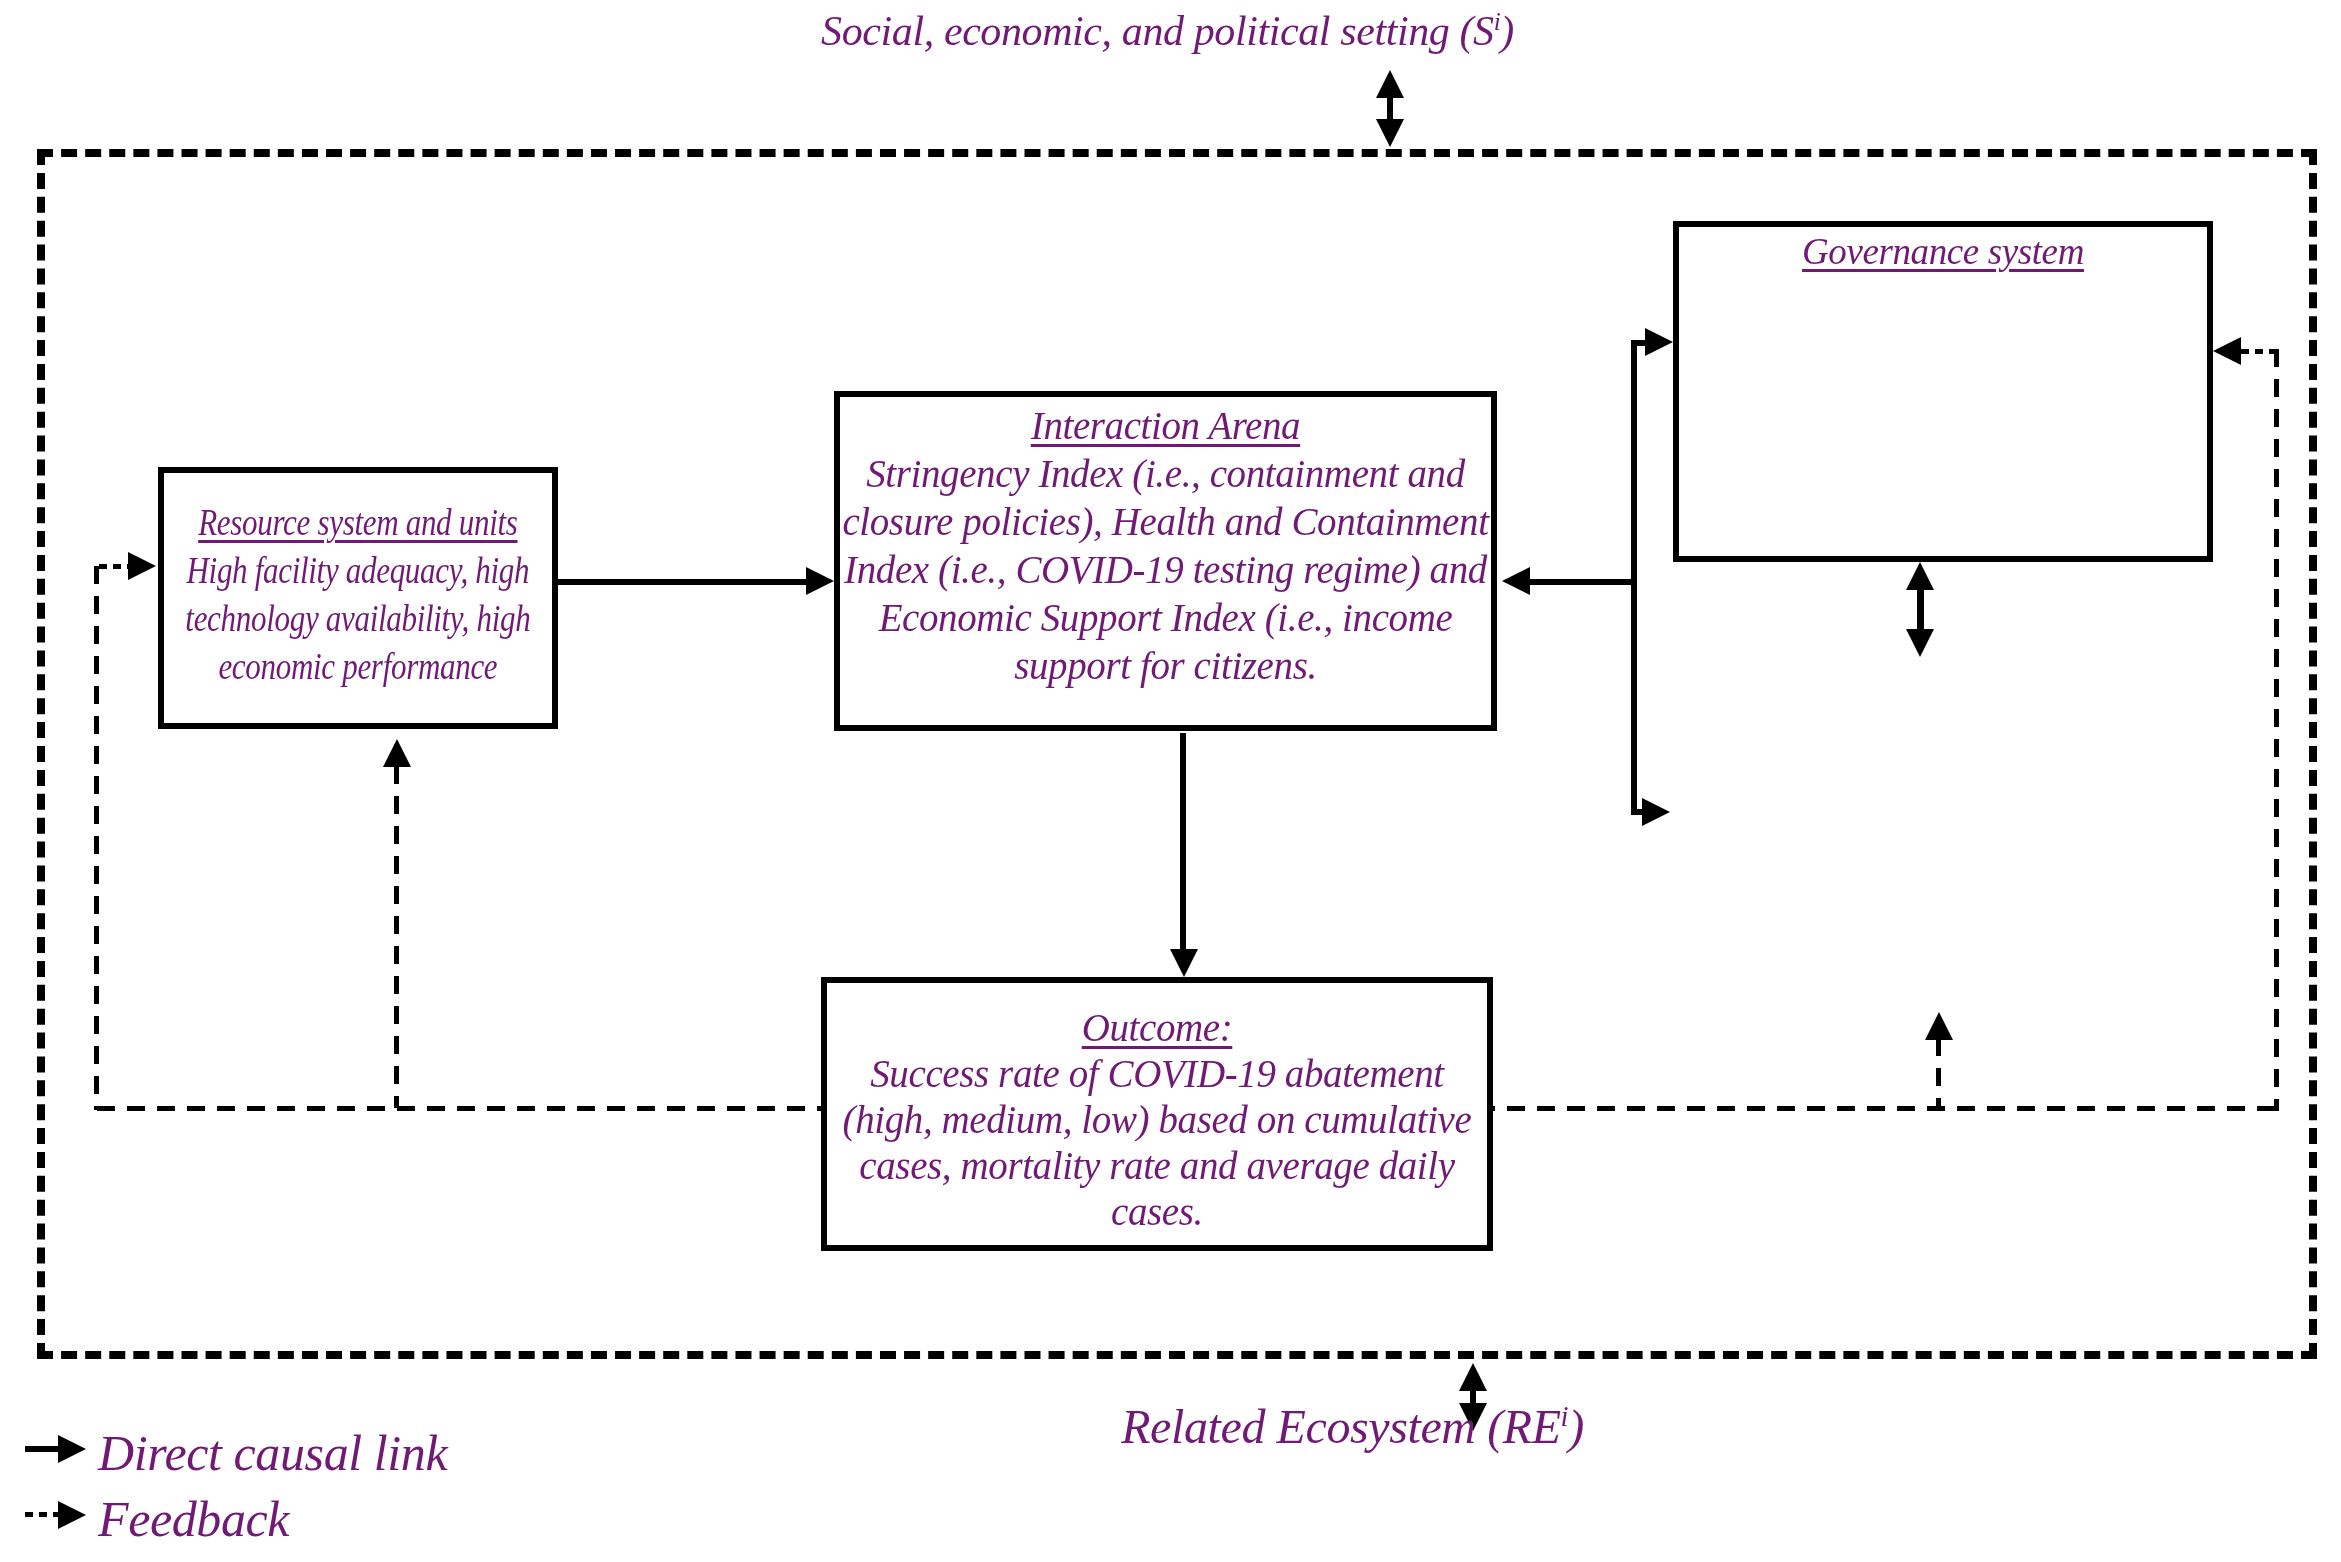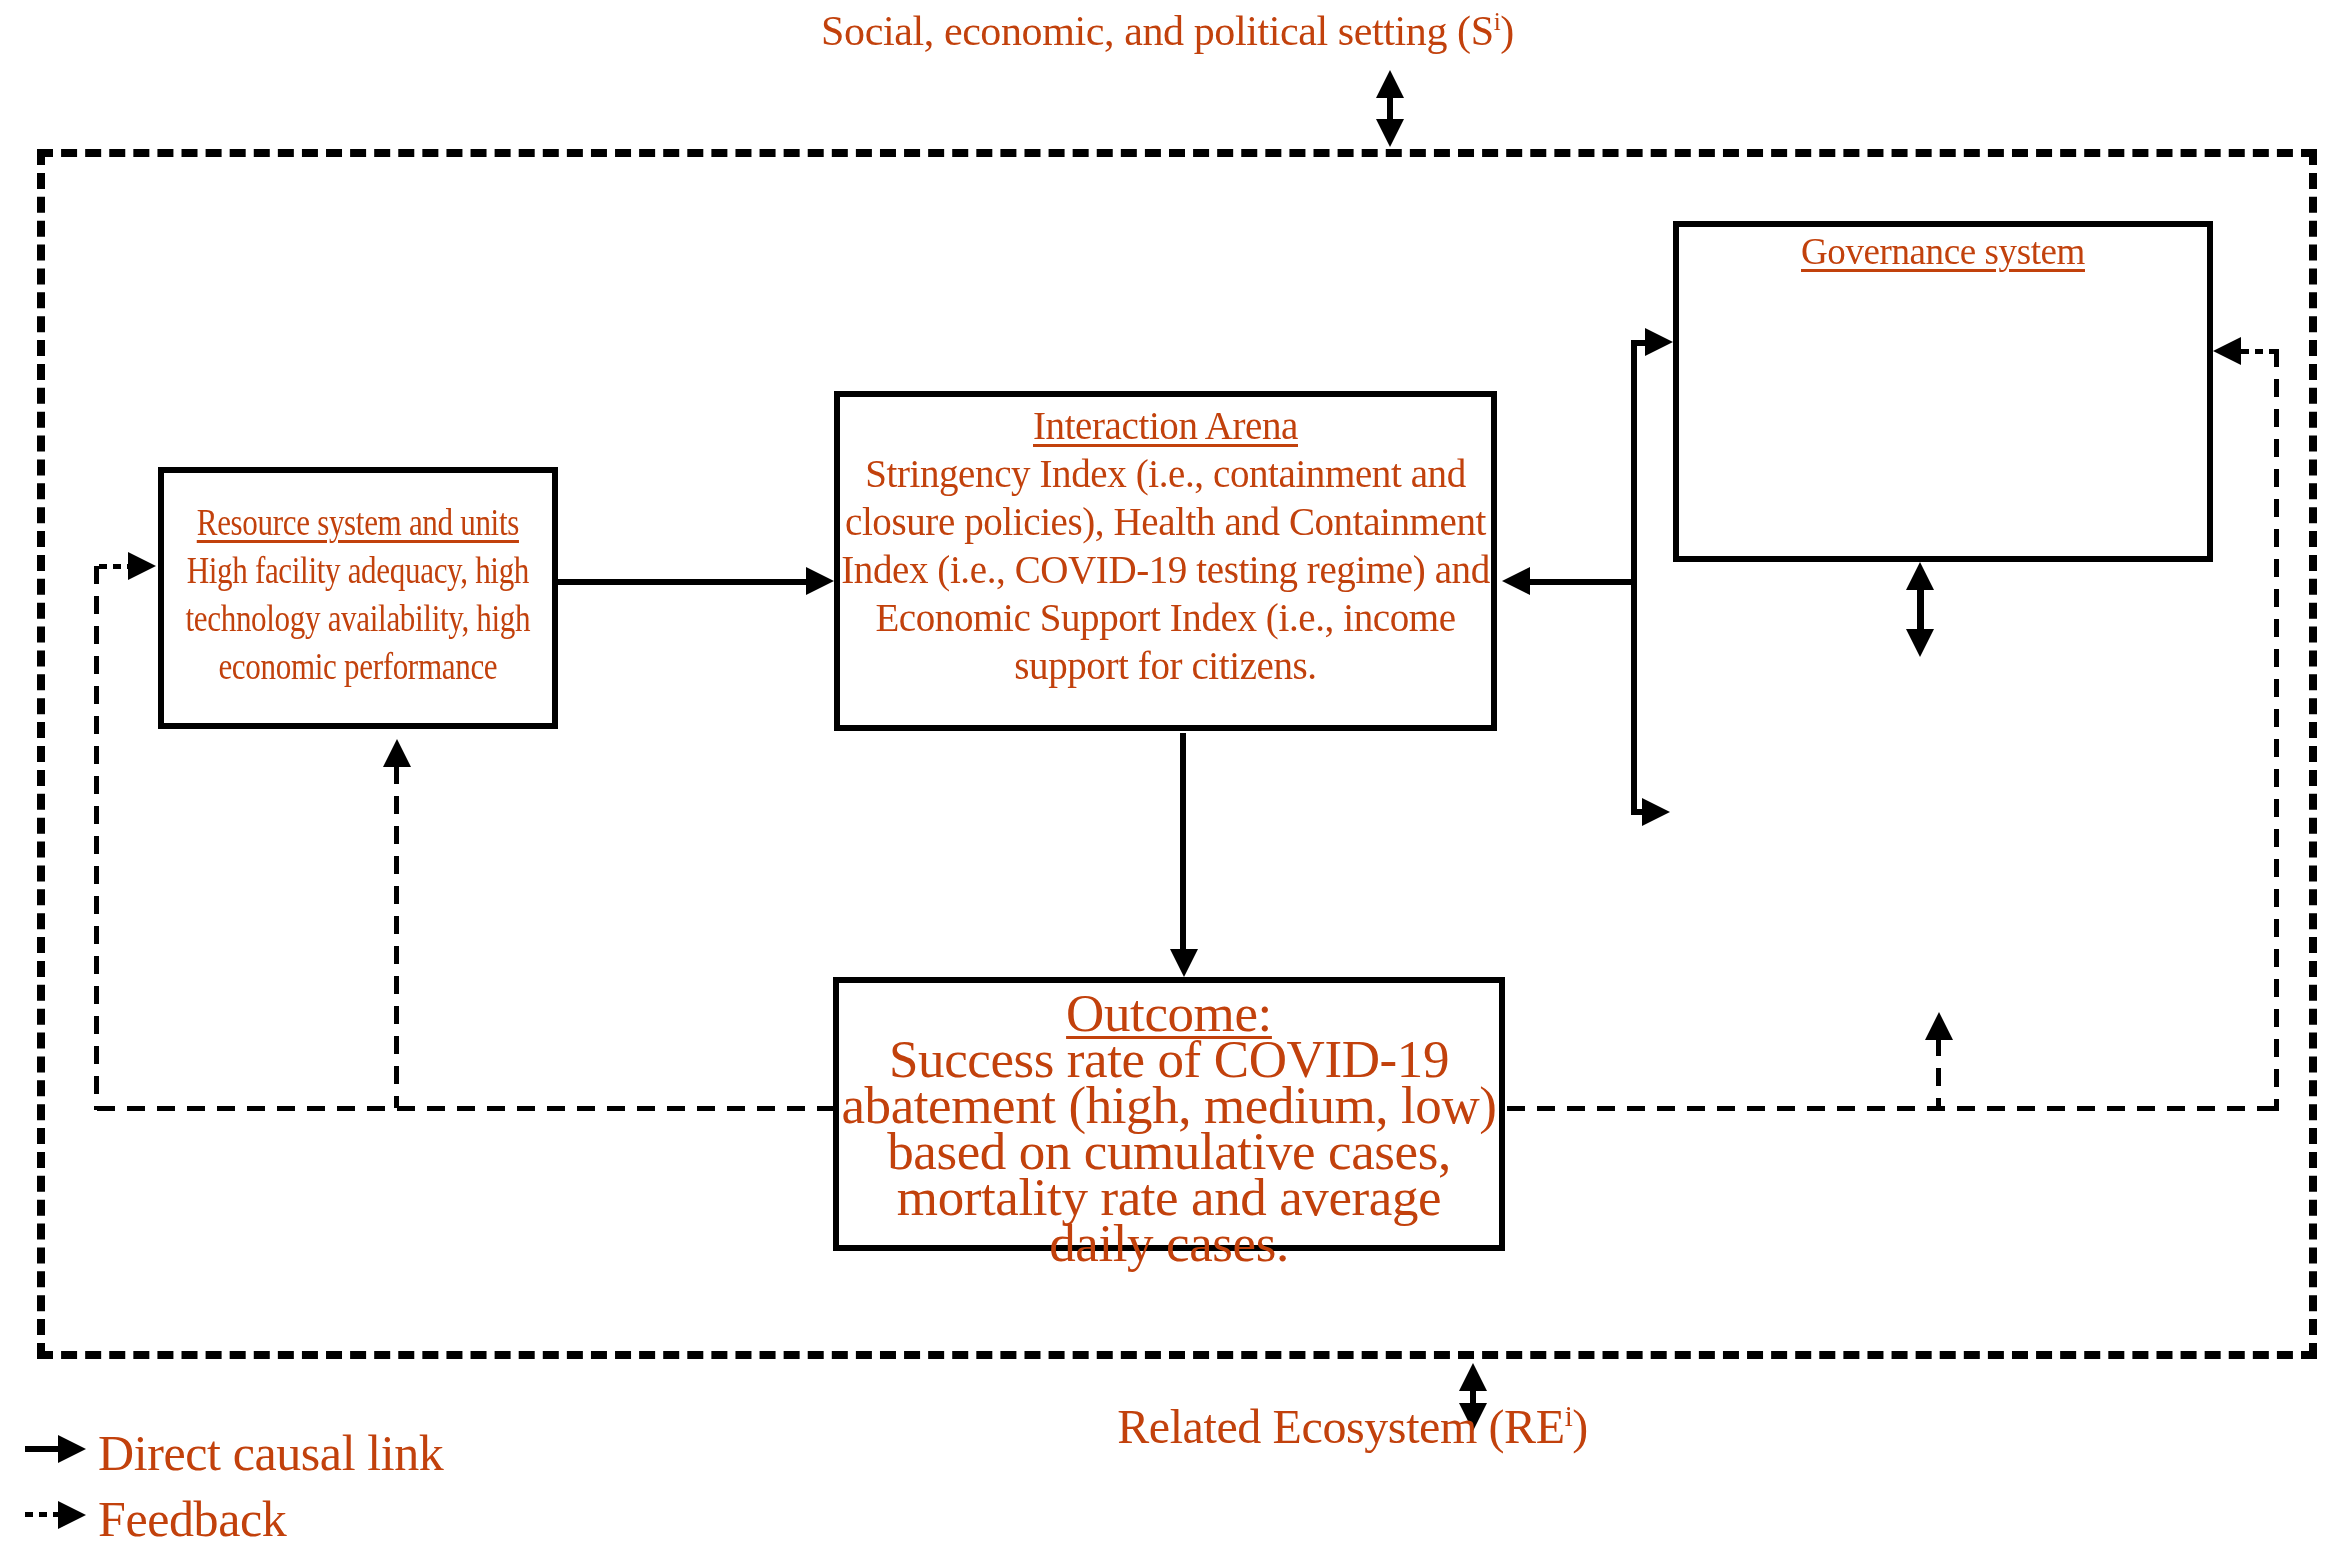--- a/index.html
+++ b/index.html
@@ -2,22 +2,23 @@
 <html style="font-size:14px"><head>
 <meta charset="utf-8">
 <style>
   html,body{margin:0;padding:0;background:#ffffff;}
   .canvas{
     position:relative;
     width:2342px;
     height:1562px;
     background:#ffffff;
     font-family:"Liberation Serif","DejaVu Serif",serif;
-    color:#c2410c;
+    color:#701a75;
     overflow:hidden;
+    font-style:italic;
   }
   
   .outer-boundary{
     position:absolute;
     left:37px; top:149px;
     width:2280px; height:1210px;
     border:8px dashed #000;
     box-sizing:border-box;
     z-index:0;
     background:transparent;
@@ -40,21 +41,21 @@
   .condense{
     transform:scaleX(0.84);
     transform-origin:50% 0;
     width:119%;
     margin-left:-9.5%;
   }
   .box-resource{left:158px; top:467px; width:400px; height:262px; font-size:37px; line-height:48px; padding-top:26px;}
   .box-arena{left:834px; top:391px; width:663px; height:340px; font-size:39px; line-height:48px; padding-top:5.3px;}
   .box-governance{left:1673px; top:221px; width:540px; height:341px; font-size:37px; line-height:48px; padding-top:1px;}
   .box-actor{left:1670px; top:657px; width:569px; height:355px; font-size:37px; line-height:44px; padding-top:5.3px;}
-  .box-outcome{left:821px; top:977px; width:672px; height:274px; font-size:53px; line-height:46px; padding-top:7px;margin-left:12px;}
+  .box-outcome{left:821px; top:977px; width:672px; height:274px; font-size:39px; line-height:46px; padding-top:22px;}
 
   
   .sline{position:absolute; background:#000; z-index:1;}
   
   .hdash{position:absolute; height:5.3px; z-index:1;
     background:repeating-linear-gradient(90deg,#000 0 17.6px,transparent 17.6px 30px);}
   .vdash{position:absolute; width:5.3px; z-index:1;
     background:repeating-linear-gradient(180deg,#000 0 17.6px,transparent 17.6px 30px);}
   .hdash-sm{position:absolute; height:5.3px; z-index:1;
     background:repeating-linear-gradient(90deg,#000 0 8px,transparent 8px 14px);}

